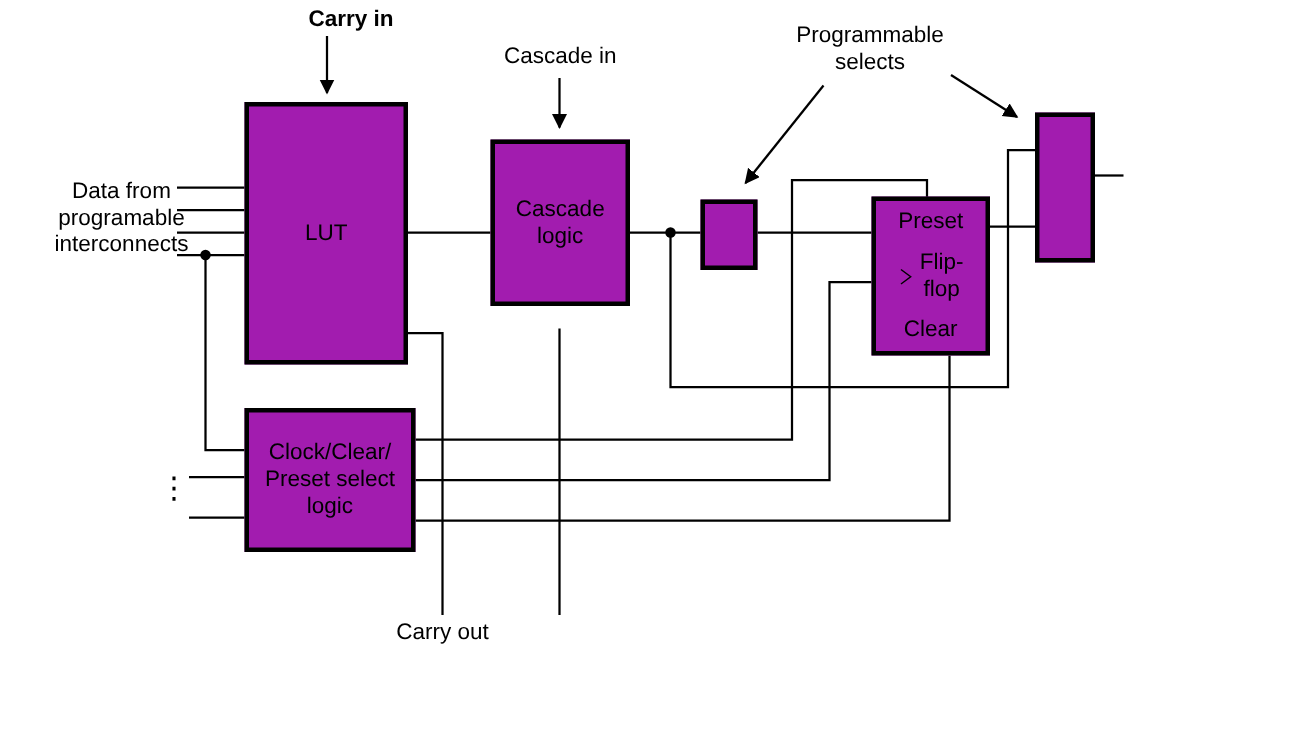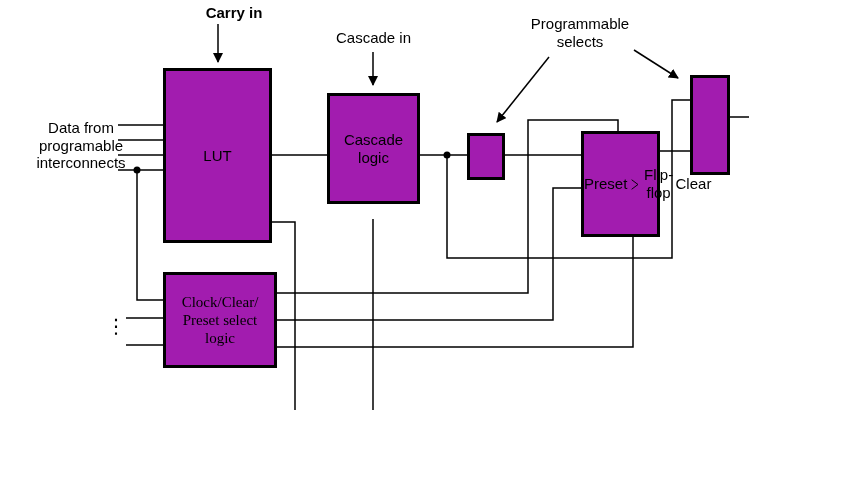--- a/index.html
+++ b/index.html
@@ -14,25 +14,25 @@
     position: absolute; box-sizing: border-box;
     background: #a21caf; border: 3px solid #000;
     display: flex; align-items: center; justify-content: center;
     text-align: center; font-size: 15px; line-height: 1.2;
   }
   .box span { white-space: pre-line; }
   .lut    { left: 163px; top: 68px;  width: 109px; height: 175px; }
   .cascade{ left: 327px; top: 93px;  width: 93px;  height: 111px; }
   .sel    { left: 467px; top: 133px; width: 38px;  height: 47px; }
   .outsel { left: 690px; top: 75px;  width: 40px;  height: 100px; }
-  .clksel { left: 163px; top: 272px; width: 114px; height: 96px; font-family: Liberation Serif, serif; }
+  .clksel { left: 163px; top: 272px; width: 114px; height: 96px; }
   .ff {
     left: 581px; top: 131px; width: 79px; height: 106px;
-    flex-direction: row; justify-content: space-between;
-    padding: 5px 0; box-sizing: border-box;
+    flex-direction: column; justify-content: space-between;
+    padding: 5px 12px; box-sizing: border-box;
   }
   .ff .ffrow { display: flex; align-items: center; align-self: stretch; padding-left: 4px; justify-content: center; }
   .ff .ffrow svg { margin-right: 2px; }
   .lbl {
     position: absolute; font-size: 15px; line-height: 1.18;
     white-space: pre-line; color: #000;
   }
   .center { text-align: center; }
   .carry-in    { left: 189px; top: 4px;   width: 90px; font-weight: bold; }
   .cascade-in  { left: 327px; top: 29px;  width: 93px; }
@@ -125,16 +125,17 @@
 logic</span>
   </div>
 
   <div class="lbl center carry-in">Carry in</div>
   <div class="lbl center cascade-in">Cascade in</div>
   <div class="lbl center prog-sel">Programmable
 selects</div>
   <div class="lbl center data-from">Data from
 programable
 interconnects</div>
+  <div class="lbl center carry-out">Carry out</div>
   <div class="lbl center more-inputs">⋮</div>
 
 
 </div>
 
 </body></html>

